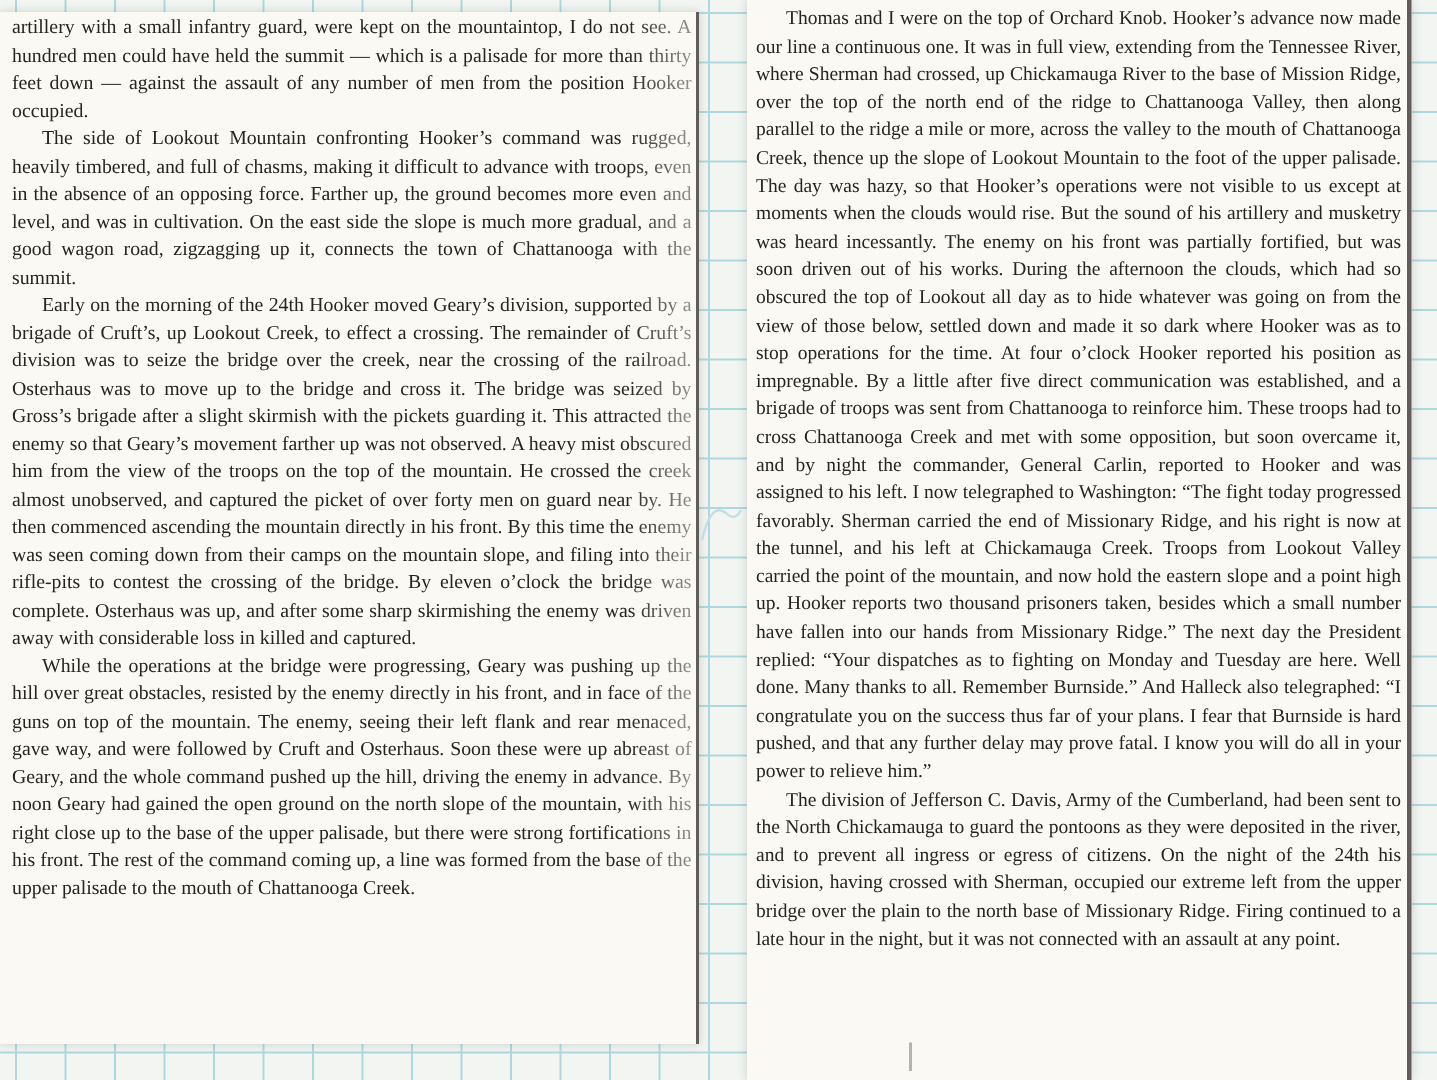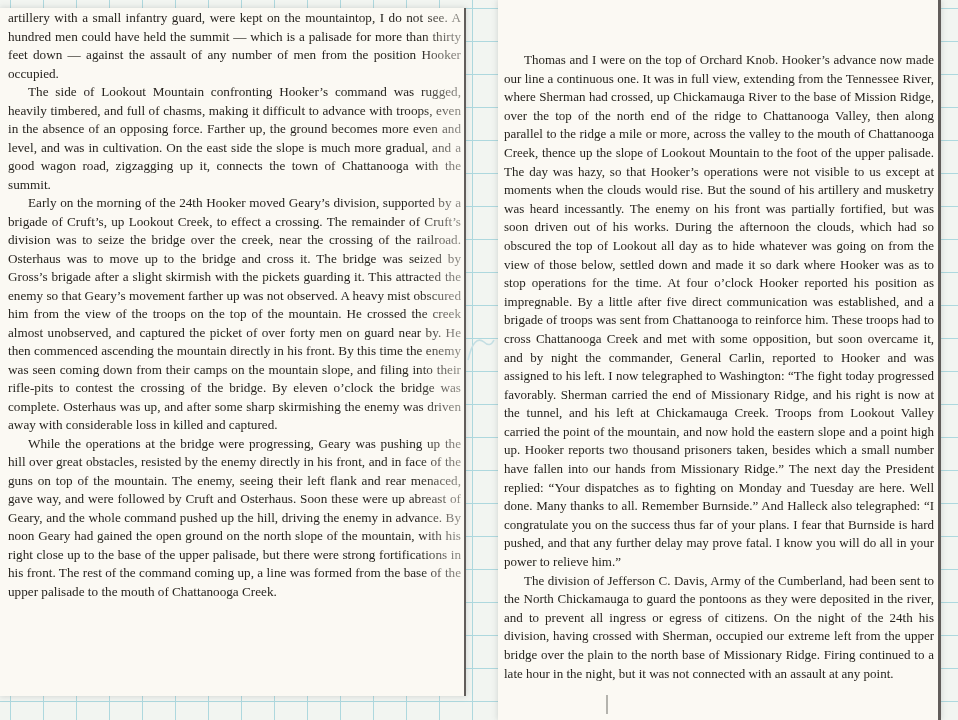--- a/index.html
+++ b/index.html
@@ -43,21 +43,21 @@
     position:absolute;z-index:2;
     text-align:justify;
     text-rendering:optimizeLegibility;
   }
   .page-left .textcol{
     left:8px;right:5px;top:1px;
     font-size:13.2px;line-height:18.5px;
   }
   .page-right .textcol{
     left:6px;right:7px;top:3px;
-    font-size:13px;line-height:18.6px;margin-top:48px;
+    font-size:13px;line-height:18.6px;
   }
   .textcol p{text-indent:20px;}
   .textcol p.continuation{text-indent:0;}
   .artifact{position:absolute;z-index:1;}
   .crease-mark{
     position:absolute;left:606px;top:695px;width:2px;height:19px;
     background:#8d8d87;opacity:.65;z-index:1;
   }
 </style>
 </head>

